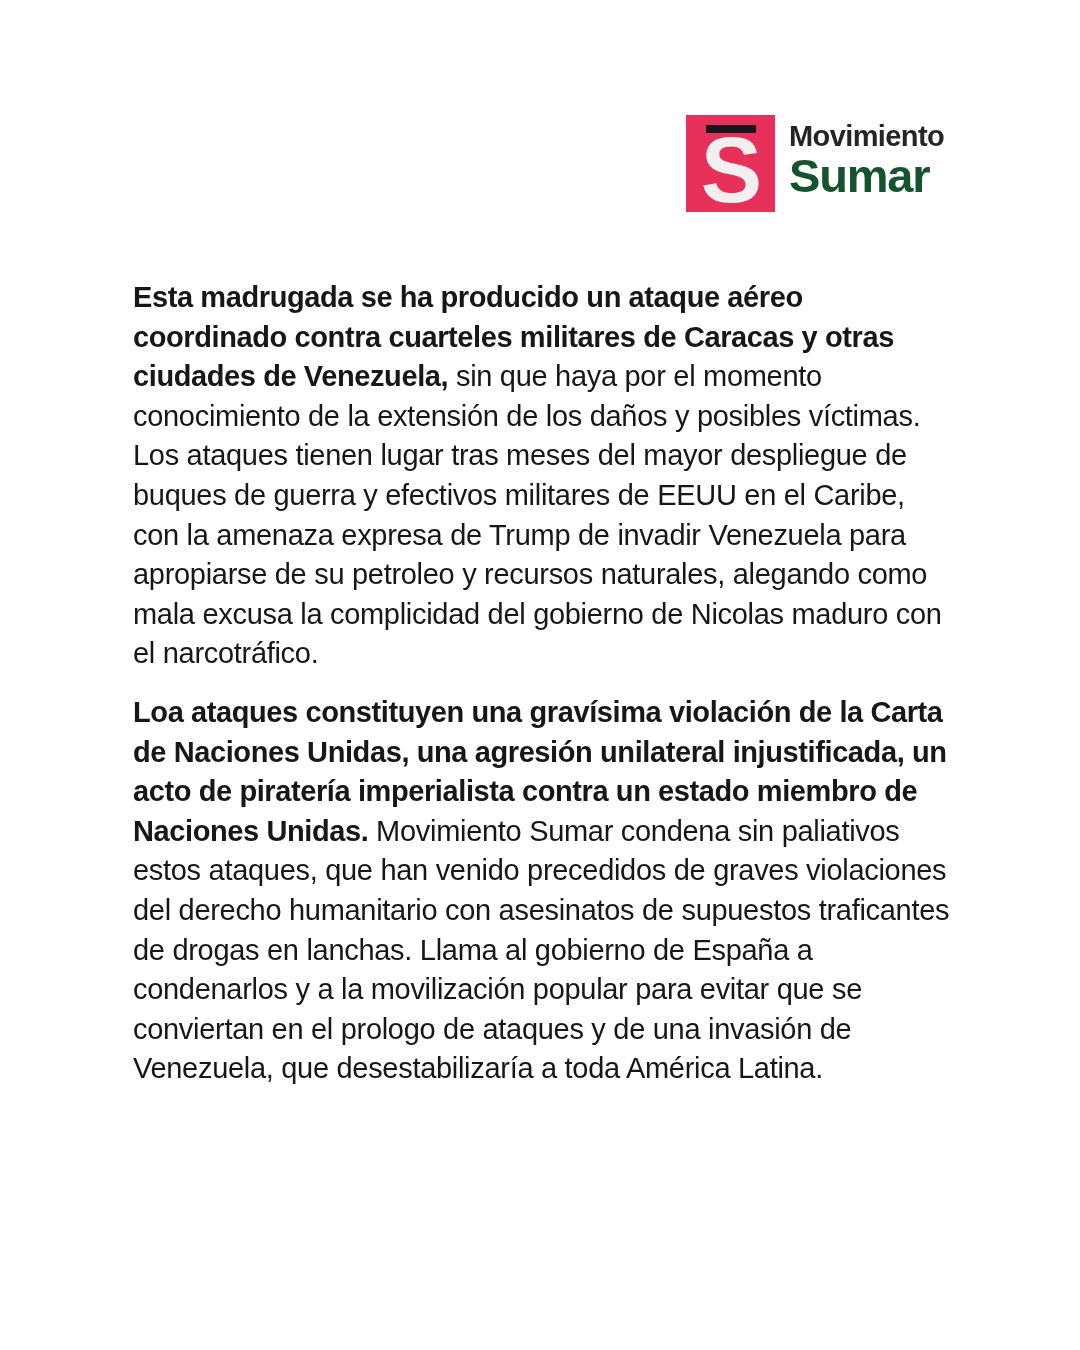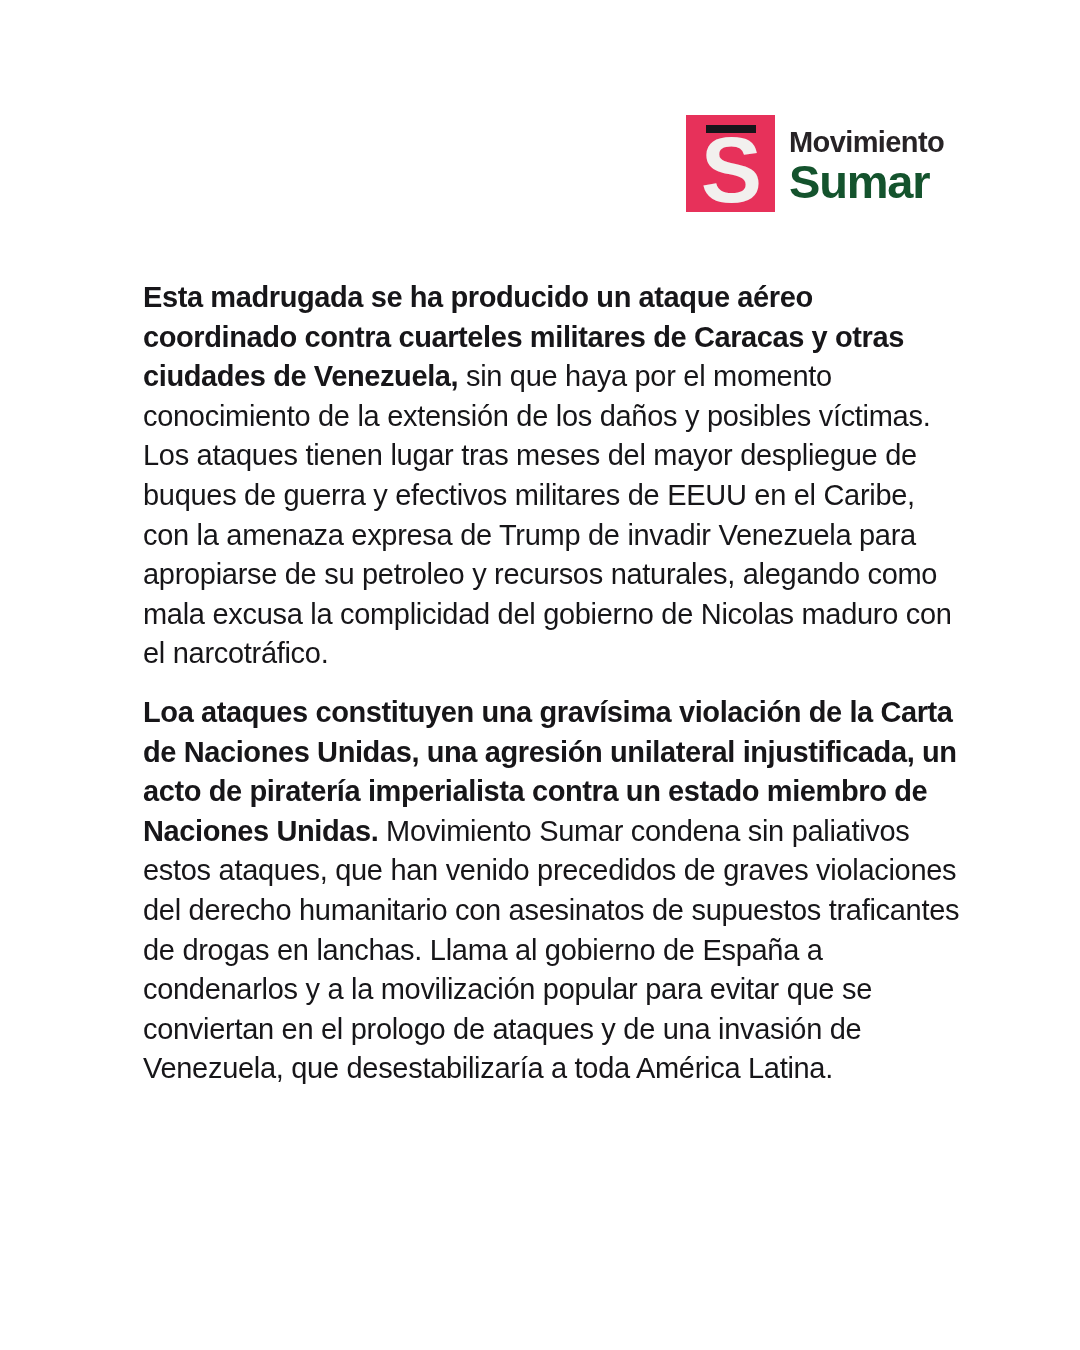--- a/index.html
+++ b/index.html
@@ -51,42 +51,42 @@
     font-size: 92px;
     line-height: 67px;
     font-weight: 700;
     color: #f2f0ee;
     letter-spacing: -2px;
   }
   .logo-text {
     display: flex;
     flex-direction: column;
     margin-left: 14px;
-    margin-top: 13px;
+    margin-top: 7px;
   }
   .brand-top {
     font-size: 29px;
     line-height: 29px;
     font-weight: 700;
     color: #272326;
     letter-spacing: -0.6px;
   }
   .brand-bottom {
     font-size: 47px;
     line-height: 47px;
     font-weight: 700;
     color: #14532d;
     letter-spacing: -1.2px;
     margin-top: 1px;
   }
 
   
   .statement {
     position: absolute;
-    left: 143px;
+    left: 133px;
     top: 278px;
     width: 818px;
     font-size: 29px;
     line-height: 39.6px;
     color: #171619;
     letter-spacing: -0.3px;
   }
   .statement p + p {
     margin-top: 19px;
   }

